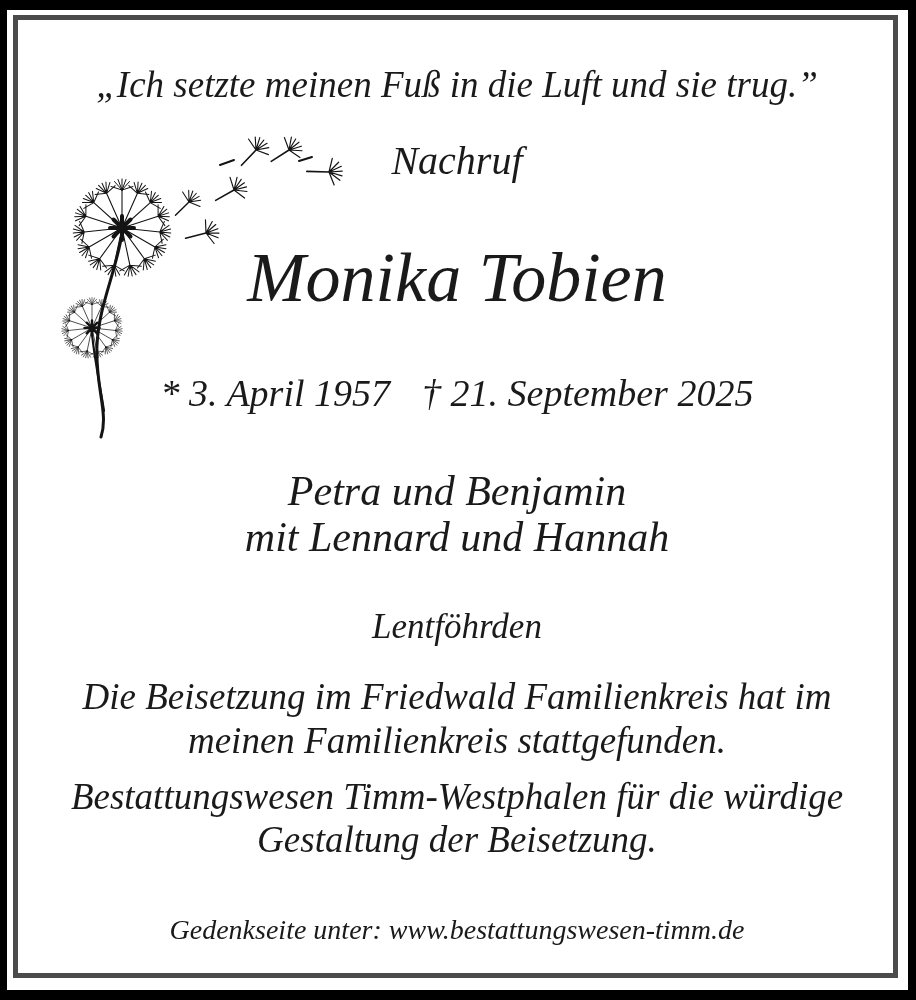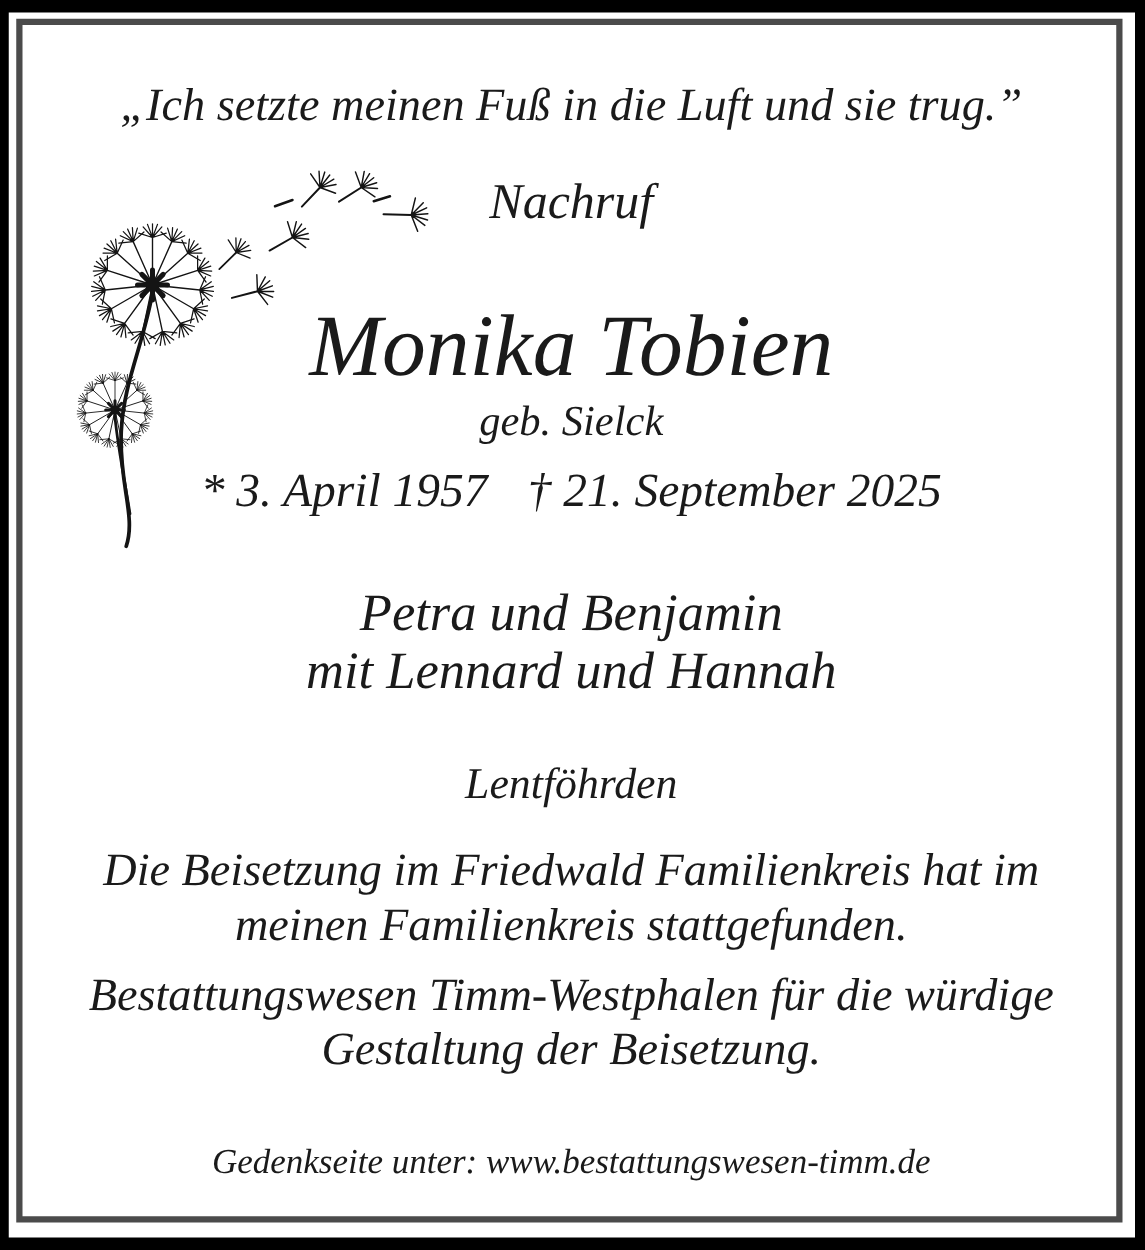--- a/index.html
+++ b/index.html
@@ -102,21 +102,20 @@
         </g>
       </g>
     </svg>
 
     <div class="textline quote">„Ich setzte meinen Fuß in die Luft und sie trug.”</div>
 
     <div class="textline nachruf">Nachruf</div>
 
     <div class="textline name">Monika Tobien</div>
 
-    <div class="textline maiden">geb. Sielck</div>
 
     <div class="textline dates">
       <span>* 3. April 1957</span><span class="date-gap"></span><span>† 21. September 2025</span>
     </div>
 
     <div class="textblock family">
       <div>Petra und Benjamin</div>
       <div>mit Lennard und Hannah</div>
     </div>
 

